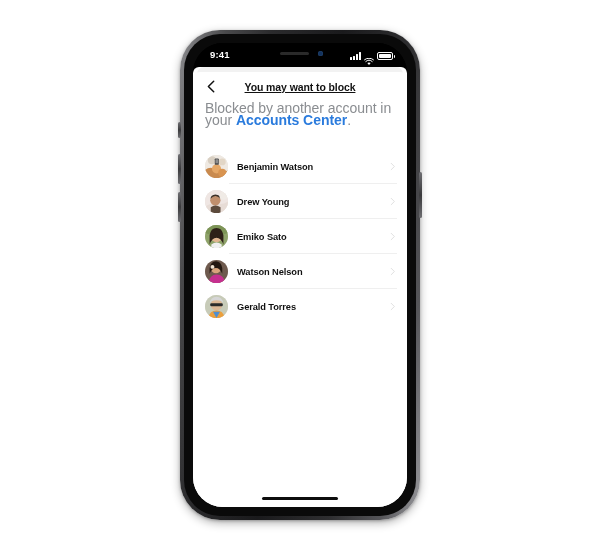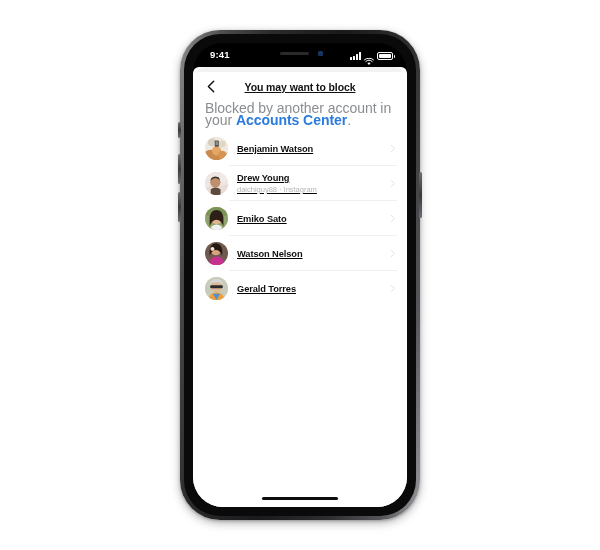--- a/index.html
+++ b/index.html
@@ -204,21 +204,21 @@
     color: #8a8d91;
     letter-spacing: -0.05px;
   }
   .subtitle .link {
     color: #2a7bdd;
     font-weight: bold;
     cursor: pointer;
   }
   .subtitle .dot { color: #8a8d91; font-weight: normal; }
 
-  .list { margin-top: 5px; text-decoration: underline; }
+  .list { margin-top: 23px; }
 
   .list-item {
     position: relative;
     display: flex;
     align-items: center;
     height: 35px;
     padding: 0 10px 0 12px;
     cursor: pointer;
     box-sizing: border-box;
   }
@@ -378,21 +378,20 @@
                     <rect width="40" height="40" fill="#efe6e3"></rect>
                     <path d="M0 40 L0 30 Q8 22 20 24 Q32 26 40 20 L40 40 Z" fill="#e7dcd6"></path>
                     <circle cx="18" cy="18" r="9" fill="#c08f6d"></circle>
                     <path d="M9.5 15 Q18 6 27 15 Q27 9 18 8 Q10 9 9.5 15 Z" fill="#3a3028"></path>
                     <path d="M10 30 Q18 24 27 30 L27 40 L10 40 Z" fill="#5c4a3c"></path>
                     <circle cx="32" cy="10" r="7" fill="#f0ebe6"></circle>
                   </svg>
                 </div>
                 <div class="item-text">
                   <div class="item-name">Drew Young</div>
-                  <div class="item-sub">daichiguy88 · Instagram</div>
                 </div>
                 <div class="chevron">
                   <svg viewBox="0 0 24 24" width="9" height="9">
                     <path d="M8.5 3.5 L17 12 L8.5 20.5" stroke="#d6d6d6" stroke-width="2" fill="none" stroke-linecap="round" stroke-linejoin="round"></path>
                   </svg>
                 </div>
               </div>
 
               <div class="list-item">
                 <div class="avatar">

